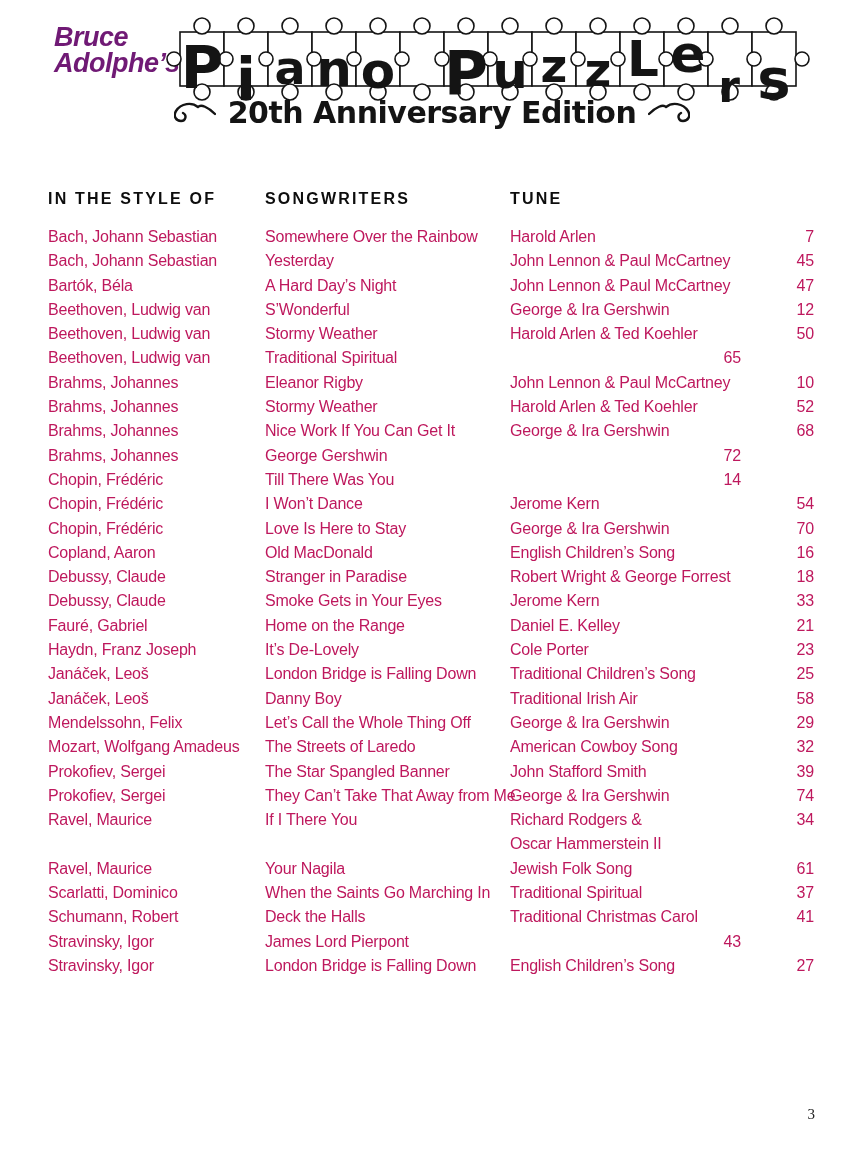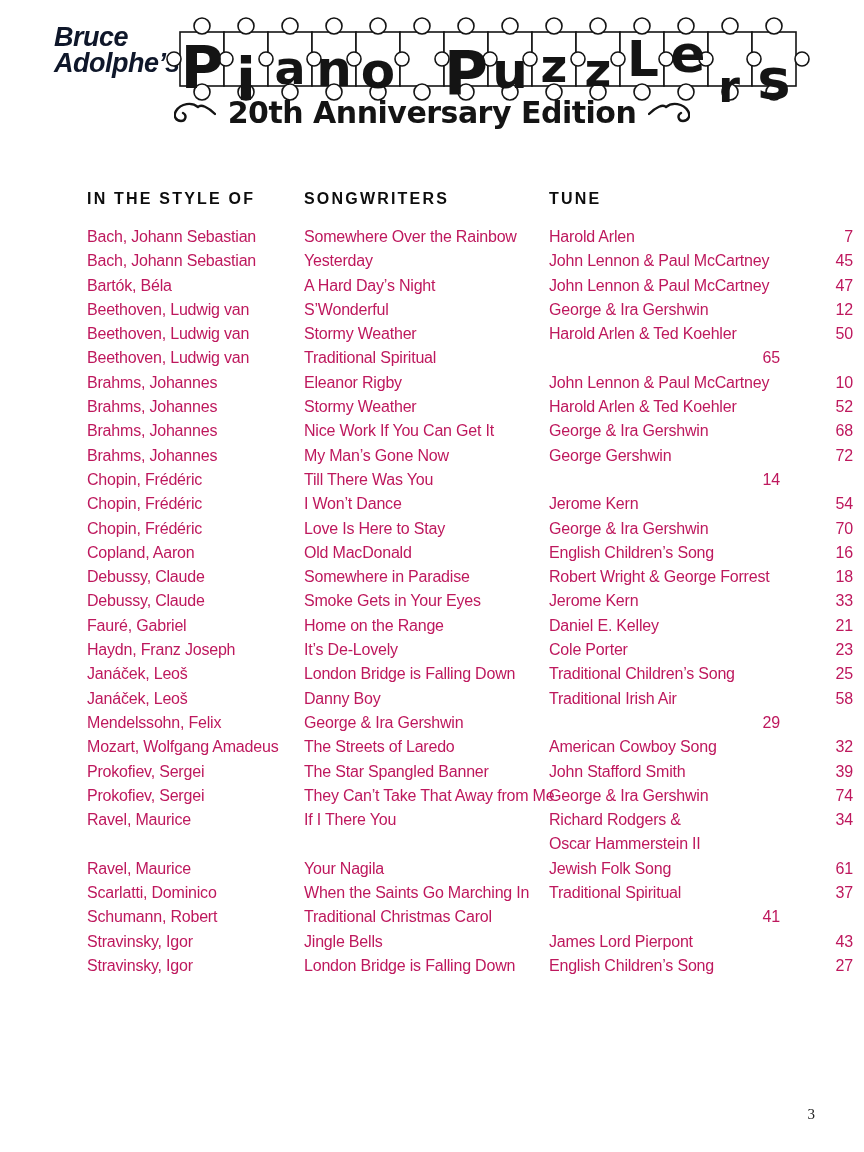--- a/index.html
+++ b/index.html
@@ -3,34 +3,34 @@
 <meta charset="utf-8">
 <style>
   html,body{margin:0;padding:0;}
   body{
     width:864px;height:1152px;background:#ffffff;position:relative;overflow:hidden;
     font-family:"Liberation Sans",sans-serif;color:#1e1e1e;
   }
   .byline{
     position:absolute;left:54px;top:24px;
     font-weight:bold;font-style:italic;font-size:27px;line-height:26px;
-    color:#0f172a;letter-spacing:-0.5px;
+    color:#701a75;letter-spacing:-0.5px;
   }
   .logo{position:absolute;left:166px;top:12px;}
   .subtitle-row{
     position:absolute;top:95px;left:0;width:100%;
     display:flex;justify-content:center;align-items:center;gap:12px;
   }
   .subtitle{
     font-family:"DejaVu Sans",sans-serif;font-weight:bold;font-size:30px;
     letter-spacing:-0.5px;color:#141414;white-space:nowrap;
   }
   .fleuron{display:block;}
   .fleuron.flip{transform:scaleX(-1);}
-  .contents{position:absolute;left:48px;top:190px;width:766px;margin-left:39px;}
+  .contents{position:absolute;left:48px;top:190px;width:766px;}
   .thead{
     display:grid;grid-template-columns:217px 245px 231px 73px;
     font-weight:bold;font-size:16px;line-height:18px;letter-spacing:2.2px;
     color:#0d0d0d;margin-bottom:17px;
   }
   .trow{
     display:grid;grid-template-columns:217px 245px 231px 73px;
     font-size:16px;line-height:24.3px;letter-spacing:-0.2px;color:#be185d;
   }
   .trow>div{white-space:nowrap;}
@@ -196,21 +196,20 @@
 
   <div class="trow">
     <div class="c-style">Brahms, Johannes</div>
     <div class="c-tune">Nice Work If You Can Get It</div>
     <div class="c-song">George &amp; Ira Gershwin</div>
     <div class="c-page">68</div>
   </div>
 
   <div class="trow">
     <div class="c-style">Brahms, Johannes</div>
-    <div class="c-tune">My Man’s Gone Now</div>
     <div class="c-song">George Gershwin</div>
     <div class="c-page">72</div>
   </div>
 
   <div class="trow">
     <div class="c-style">Chopin, Frédéric</div>
     <div class="c-tune">Till There Was You</div>
     <div class="c-page">14</div>
   </div>
 
@@ -230,21 +229,21 @@
 
   <div class="trow">
     <div class="c-style">Copland, Aaron</div>
     <div class="c-tune">Old MacDonald</div>
     <div class="c-song">English Children’s Song</div>
     <div class="c-page">16</div>
   </div>
 
   <div class="trow">
     <div class="c-style">Debussy, Claude</div>
-    <div class="c-tune">Somewhere in Paradise</div>
+    <div class="c-tune">Stranger in Paradise</div>
     <div class="c-song">Robert Wright &amp; George Forrest</div>
     <div class="c-page">18</div>
   </div>
 
   <div class="trow">
     <div class="c-style">Debussy, Claude</div>
     <div class="c-tune">Smoke Gets in Your Eyes</div>
     <div class="c-song">Jerome Kern</div>
     <div class="c-page">33</div>
   </div>
@@ -272,20 +271,21 @@
 
   <div class="trow">
     <div class="c-style">Janáček, Leoš</div>
     <div class="c-tune">Danny Boy</div>
     <div class="c-song">Traditional Irish Air</div>
     <div class="c-page">58</div>
   </div>
 
   <div class="trow">
     <div class="c-style">Mendelssohn, Felix</div>
+    <div class="c-tune">Let’s Call the Whole Thing Off</div>
     <div class="c-song">George &amp; Ira Gershwin</div>
     <div class="c-page">29</div>
   </div>
 
   <div class="trow">
     <div class="c-style">Mozart, Wolfgang Amadeus</div>
     <div class="c-tune">The Streets of Laredo</div>
     <div class="c-song">American Cowboy Song</div>
     <div class="c-page">32</div>
   </div>
@@ -320,27 +320,27 @@
 
   <div class="trow">
     <div class="c-style">Scarlatti, Dominico</div>
     <div class="c-tune">When the Saints Go Marching In</div>
     <div class="c-song">Traditional Spiritual</div>
     <div class="c-page">37</div>
   </div>
 
   <div class="trow">
     <div class="c-style">Schumann, Robert</div>
+    <div class="c-tune">Deck the Halls</div>
     <div class="c-song">Traditional Christmas Carol</div>
     <div class="c-page">41</div>
   </div>
 
   <div class="trow">
     <div class="c-style">Stravinsky, Igor</div>
-    <div class="c-tune">Jingle Bells</div>
     <div class="c-song">James Lord Pierpont</div>
     <div class="c-page">43</div>
   </div>
 
   <div class="trow">
     <div class="c-style">Stravinsky, Igor</div>
     <div class="c-tune">London Bridge is Falling Down</div>
     <div class="c-song">English Children’s Song</div>
     <div class="c-page">27</div>
   </div>

